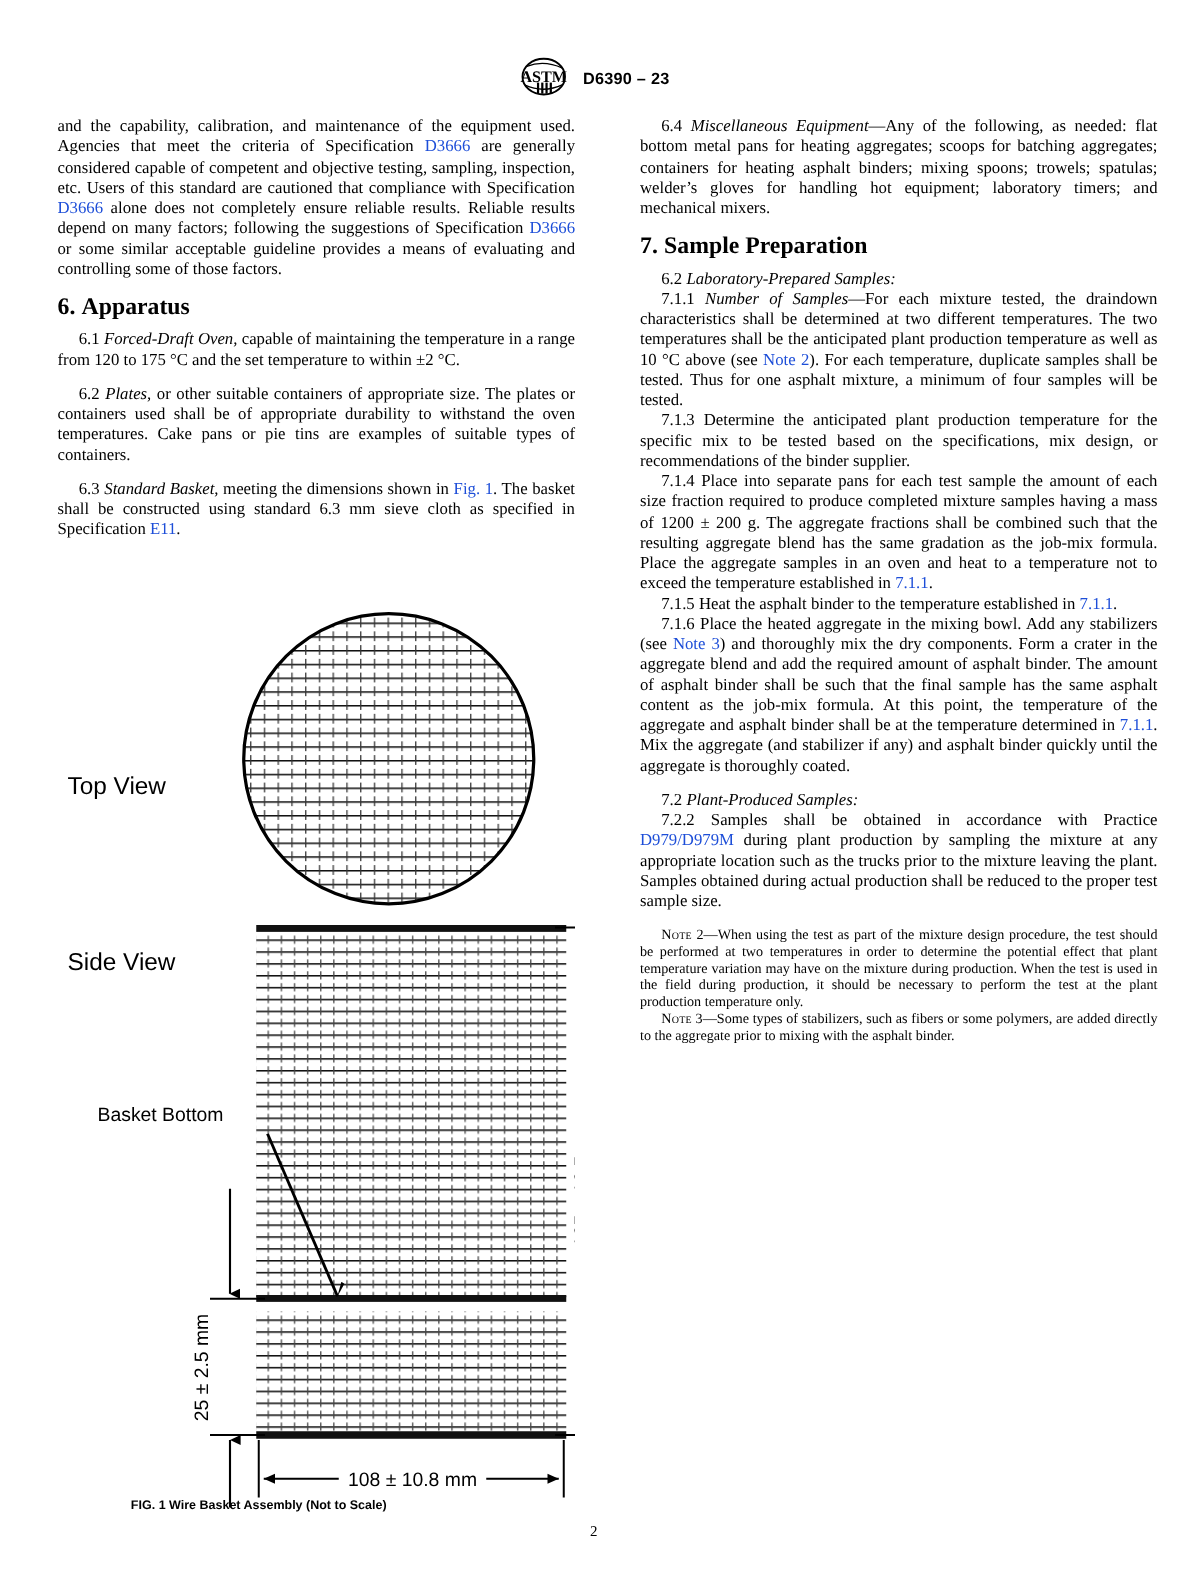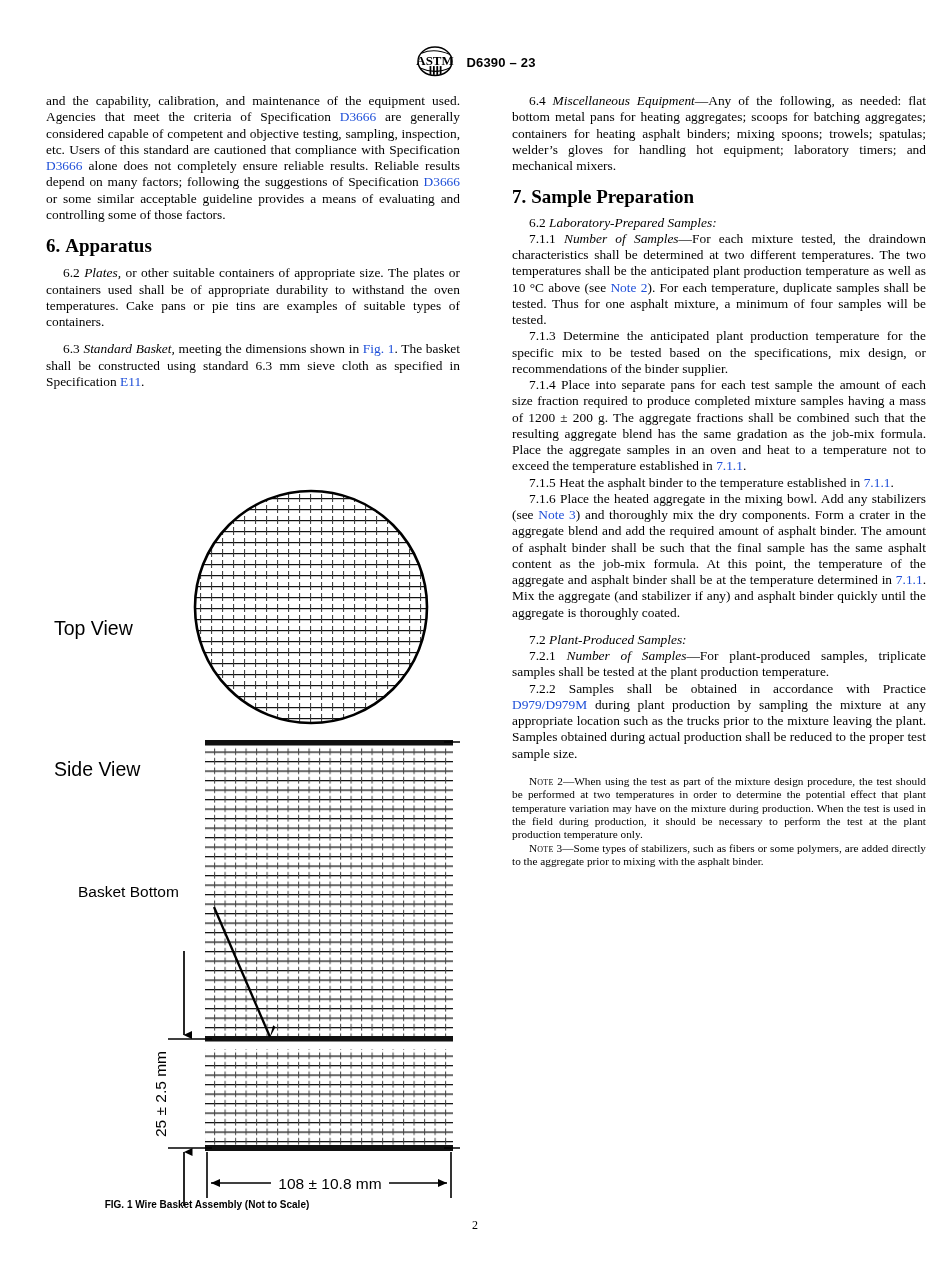--- a/index.html
+++ b/index.html
@@ -151,20 +151,24 @@
   <div class="col col-left">
 
     <p class="para" style="text-indent:0">
       <span>and the capability, calibration, and maintenance of the equipment used. Agencies that meet the criteria of Specification </span><a class="lnk" href="#">D3666</a><span> are generally considered capable of competent and objective testing, sampling, inspection, etc. Users of this standard are cautioned that compliance with Specification </span><a class="lnk" href="#">D3666</a><span> alone does not completely ensure reliable results. Reliable results depend on many factors; following the suggestions of Specification </span><a class="lnk" href="#">D3666</a><span> or some similar acceptable guideline provides a means of evaluating and controlling some of those factors.</span>
     </p>
 
     <p class="sec-head">
       <span class="num">6.</span><span>Apparatus</span>
     </p>
 
+    <p class="para gap-s">
+      <span>6.1</span>
+      <i>Forced-Draft Oven,</i><span> capable of maintaining the temperature in a range from 120 to 175 °C and the set temperature to within ±2 °C.</span>
+    </p>
 
     <p class="para gap">
       <span>6.2</span>
       <i>Plates,</i><span> or other suitable containers of appropriate size. The plates or containers used shall be of appropriate durability to withstand the oven temperatures. Cake pans or pie tins are examples of suitable types of containers.</span>
     </p>
 
     <p class="para gap">
       <span>6.3</span>
       <i>Standard Basket,</i><span> meeting the dimensions shown in </span><a class="lnk" href="#">Fig. 1</a><span>. The basket shall be constructed using standard 6.3 mm sieve cloth as specified in Specification </span><a class="lnk" href="#">E11</a><span>.</span>
     </p>
@@ -294,24 +298,20 @@
 
     <p class="para">
       <span>7.1.6</span><span> Place the heated aggregate in the mixing bowl. Add any stabilizers (see </span><a class="lnk" href="#">Note 3</a><span>) and thoroughly mix the dry components. Form a crater in the aggregate blend and add the required amount of asphalt binder. The amount of asphalt binder shall be such that the final sample has the same asphalt content as the job-mix formula. At this point, the temperature of the aggregate and asphalt binder shall be at the temperature determined in </span><a class="lnk" href="#">7.1.1</a><span>. Mix the aggregate (and stabilizer if any) and asphalt binder quickly until the aggregate is thoroughly coated.</span>
     </p>
 
     <p class="para gap">
       <span>7.2</span>
       <i>Plant-Produced Samples:</i>
     </p>
 
-    <p class="para">
-      <span>7.2.1</span>
-      <i>Number of Samples</i><span>—</span><span>For plant-produced samples, triplicate samples shall be tested at the plant production temperature.</span>
-    </p>
 
     <p class="para">
       <span>7.2.2</span><span> Samples shall be obtained in accordance with Practice </span><a class="lnk" href="#">D979/D979M</a><span> during plant production by sampling the mixture at any appropriate location such as the trucks prior to the mixture leaving the plant. Samples obtained during actual production shall be reduced to the proper test sample size.</span>
     </p>
 
     <p class="note first">
       <span class="smallcaps">Note</span><span> 2</span><span>—</span><span>When using the test as part of the mixture design procedure, the test should be performed at two temperatures in order to determine the potential effect that plant temperature variation may have on the mixture during production. When the test is used in the field during production, it should be necessary to perform the test at the plant production temperature only.</span>
     </p>
 
     <p class="note">

